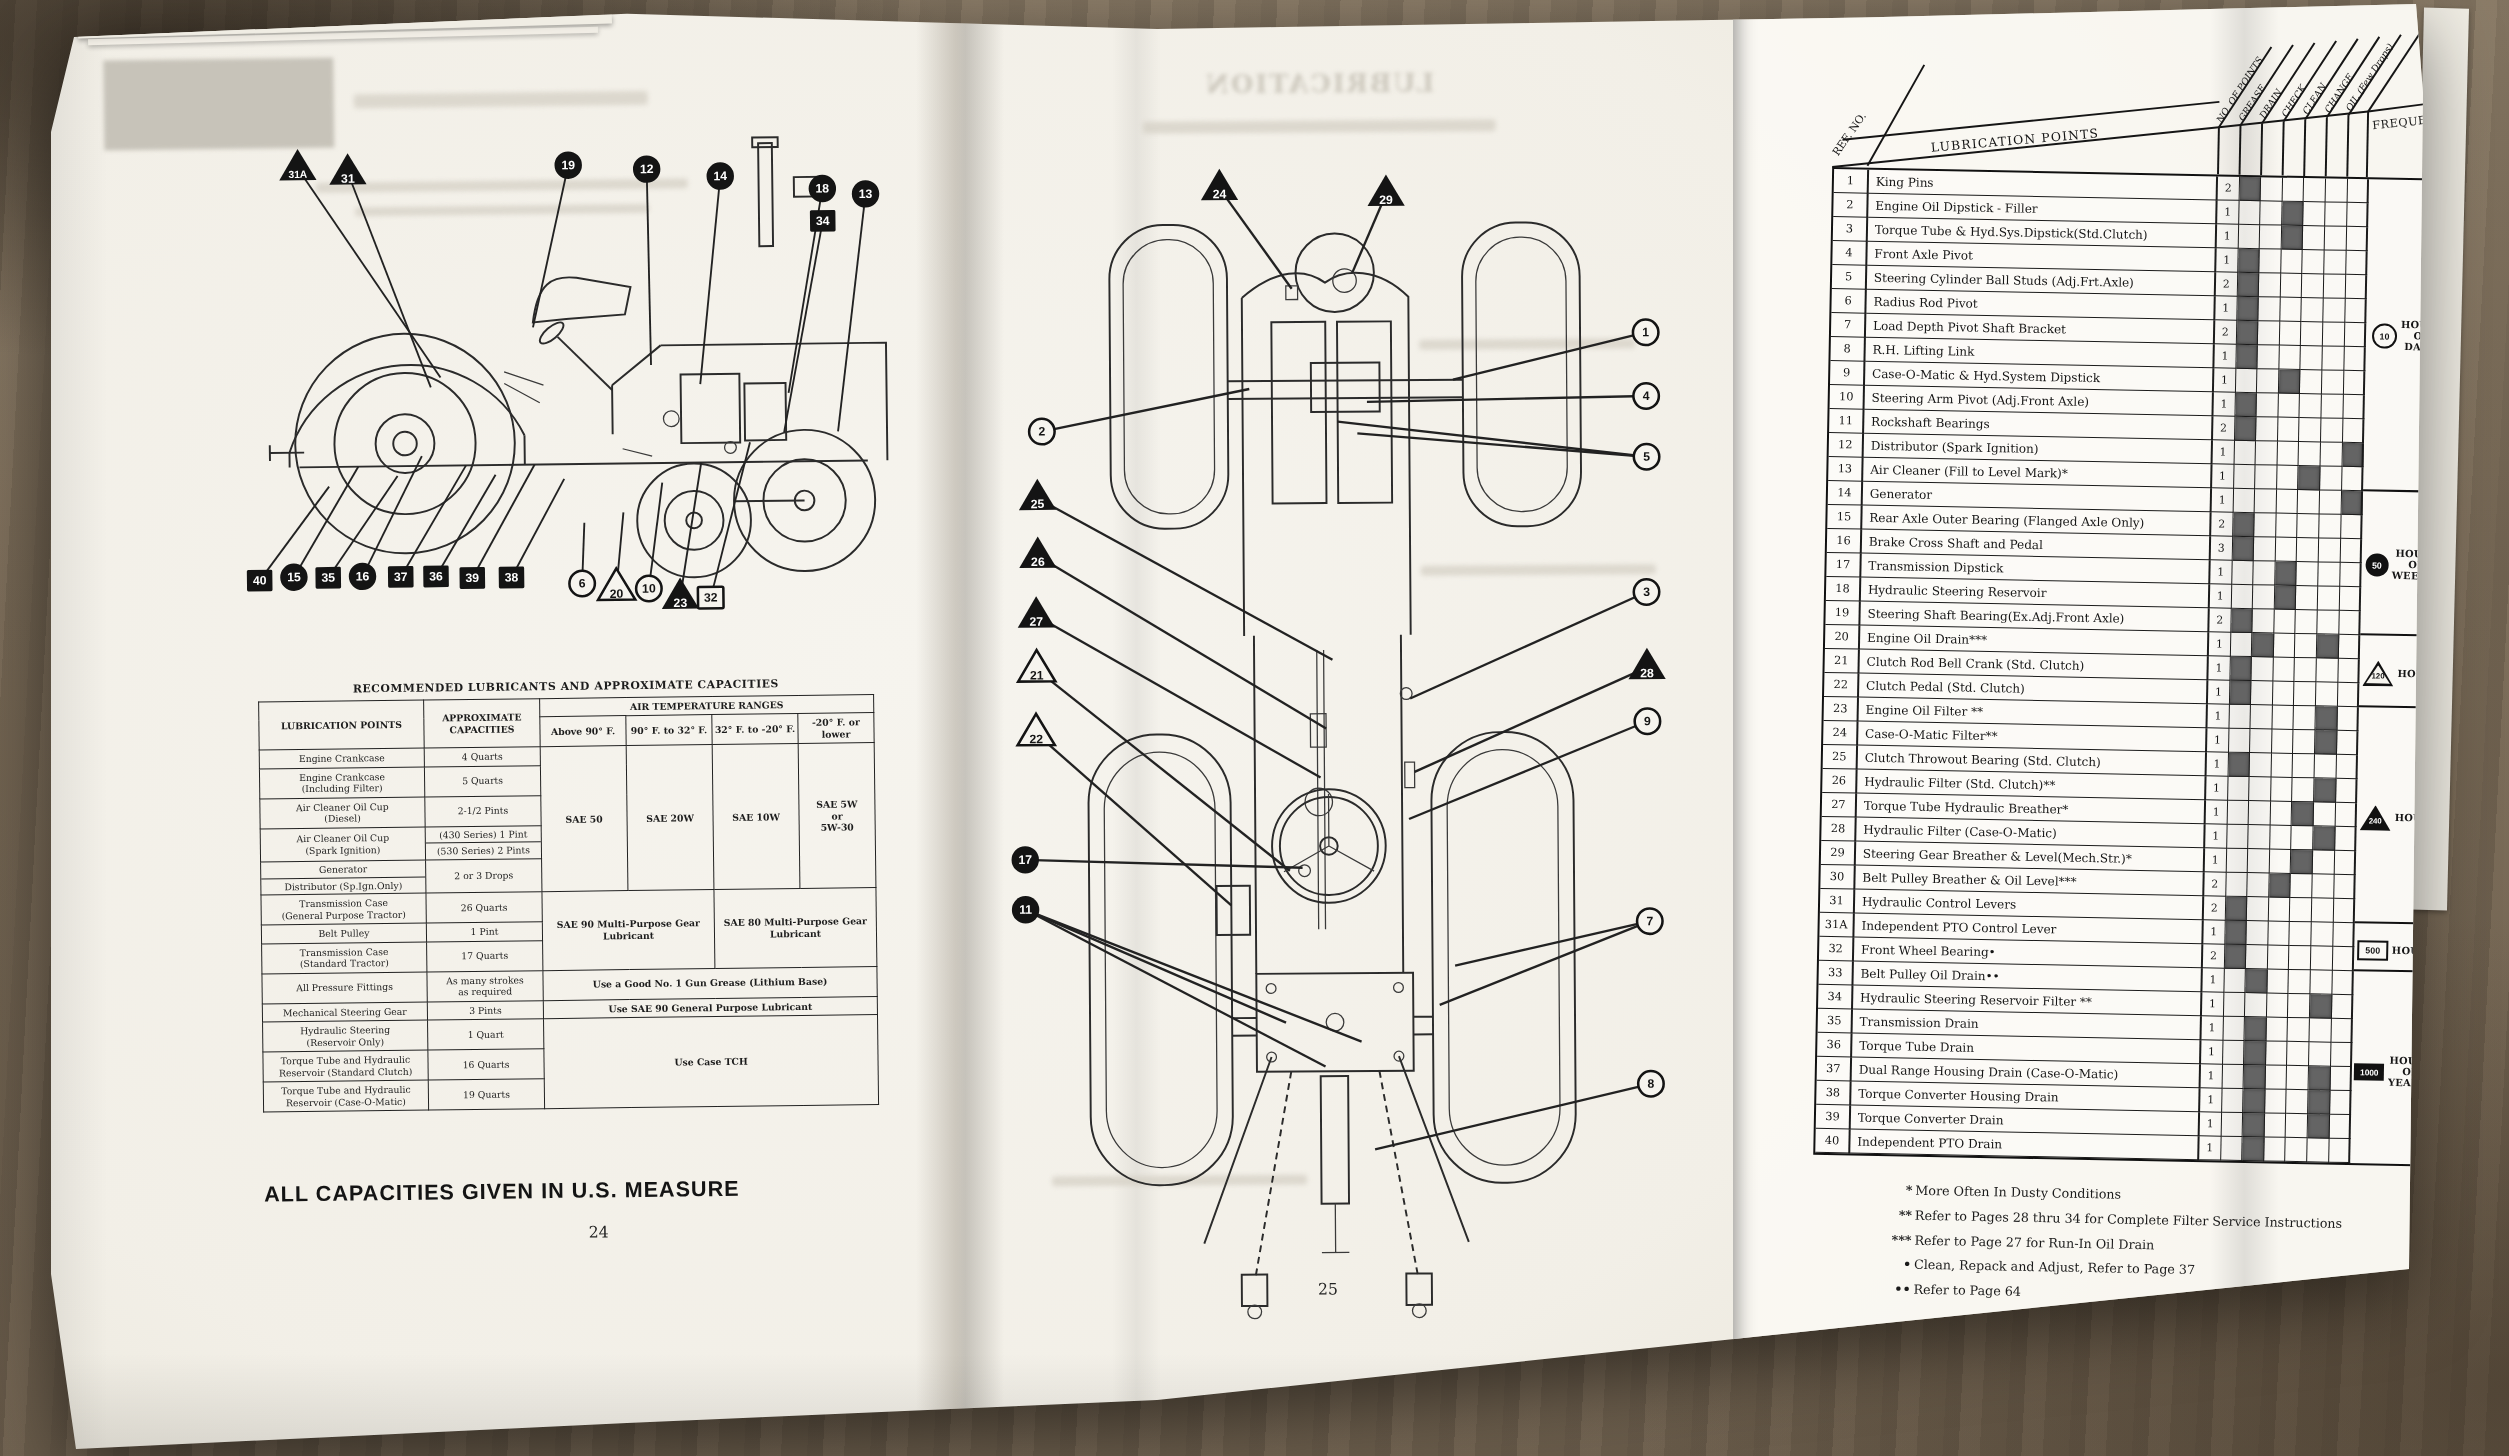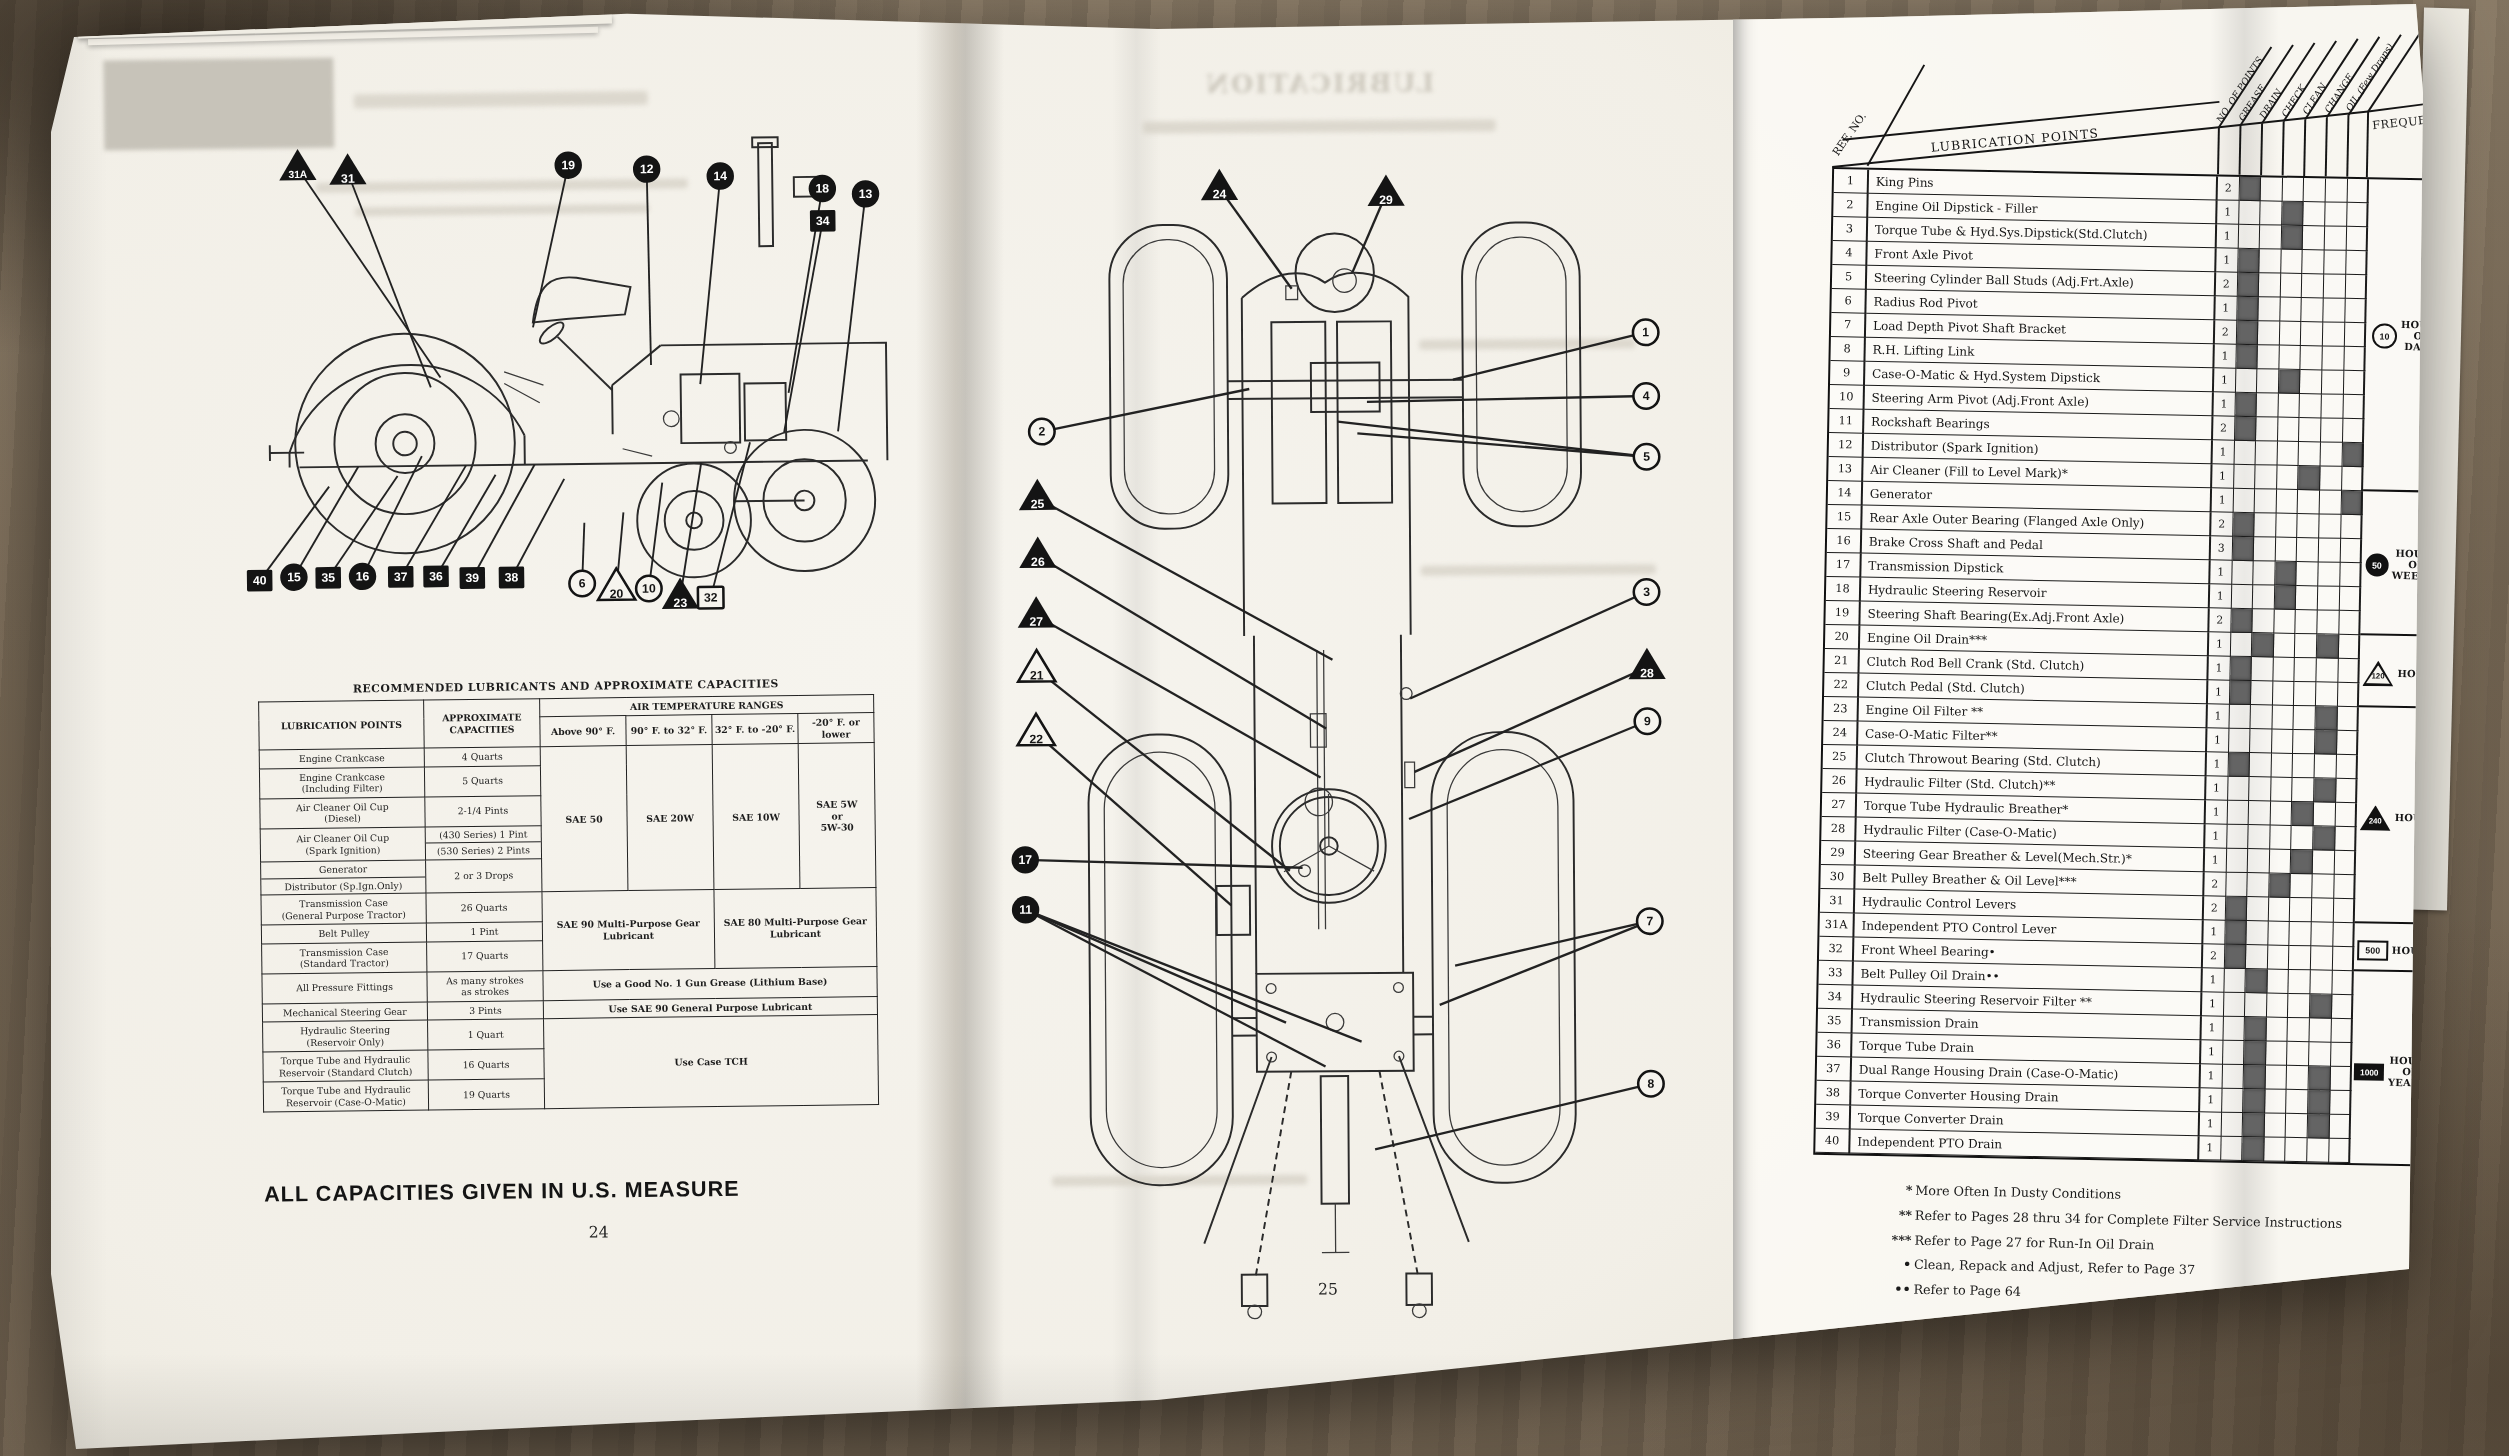--- a/index.html
+++ b/index.html
@@ -258,21 +258,21 @@
                 <td>
                   <div>5 Quarts</div>
                 </td>
               </tr>
               <tr>
                 <td>
                   <div>Air Cleaner Oil Cup</div>
                   <div>(Diesel)</div>
                 </td>
                 <td>
-                  <div>2-1/4 Pints</div>
+                  <div>2-1/2 Pints</div>
                 </td>
               </tr>
               <tr>
                 <td>
                   <div>Air Cleaner Oil Cup</div>
                   <div>(Spark Ignition)</div>
                 </td>
                 <td class="splitcell" style="padding: 0px;">
                   <div>(430 Series) 1 Pint</div>
                   <div>(530 Series) 2 Pints</div>
@@ -318,21 +318,21 @@
                 <td>
                   <div>17 Quarts</div>
                 </td>
               </tr>
               <tr>
                 <td>
                   <div>All Pressure Fittings</div>
                 </td>
                 <td>
                   <div>As many strokes</div>
-                  <div>as strokes</div>
+                  <div>as required</div>
                 </td>
                 <td colspan="4" class="sae">
                   <div>Use a Good No. 1 Gun Grease (Lithium Base)</div>
                 </td>
               </tr>
               <tr>
                 <td>
                   <div>Mechanical Steering Gear</div>
                 </td>
                 <td>

